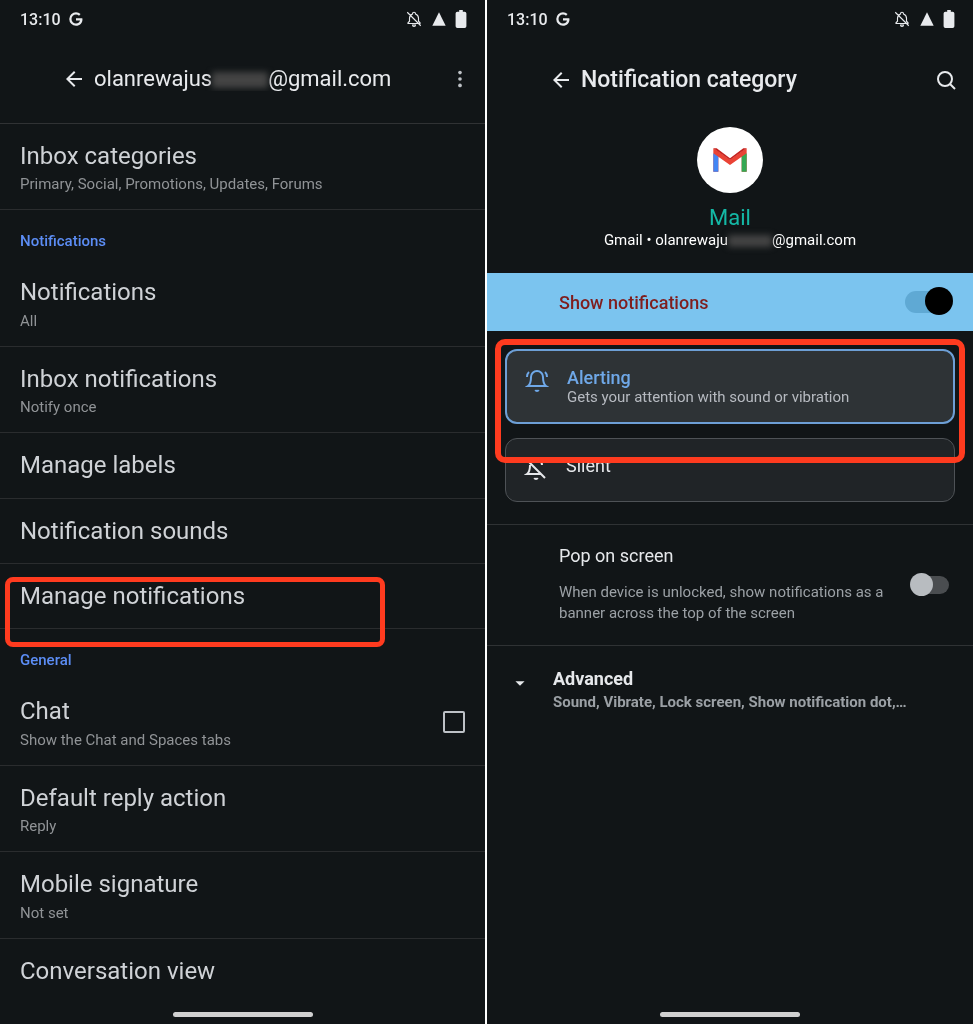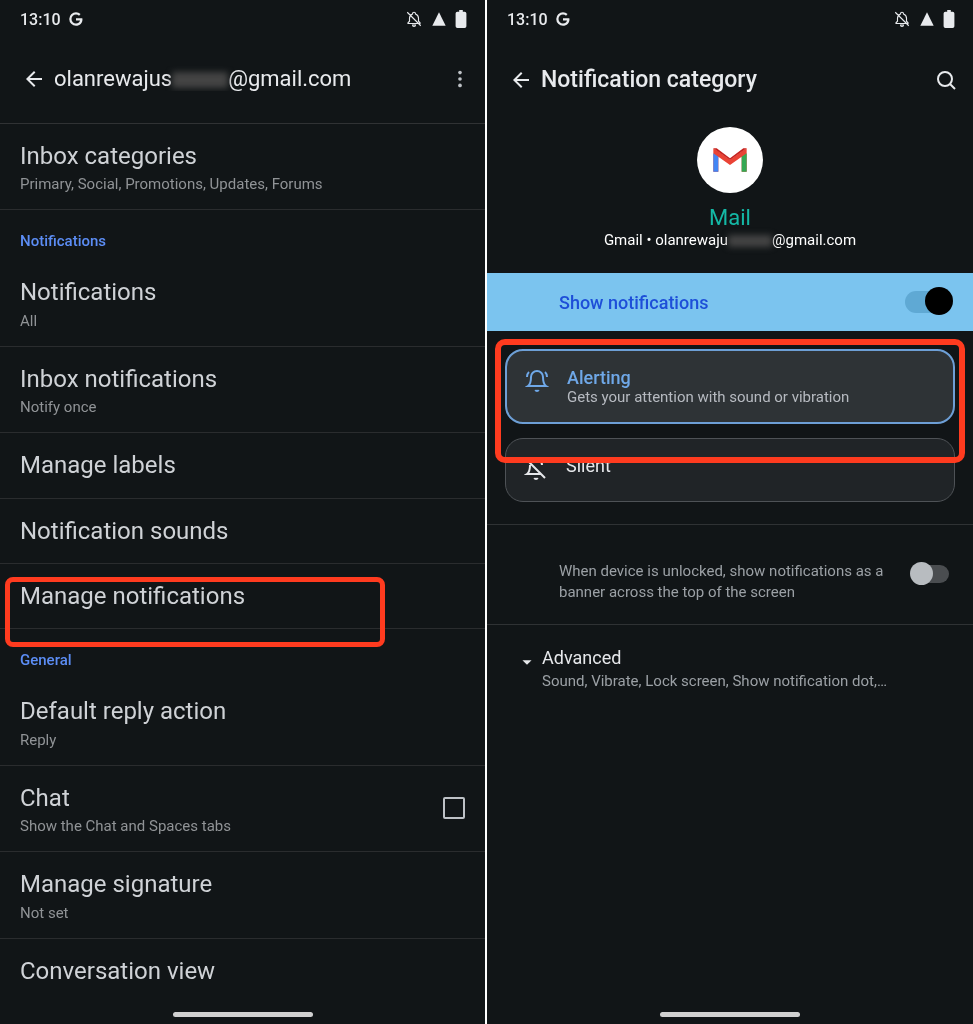--- a/index.html
+++ b/index.html
@@ -33,20 +33,21 @@
   }
   .statusbar .sb-left { display:flex; align-items:center; gap:6px;}
   .statusbar .sb-right { display:flex; align-items:center; gap:8px;}
   .sb-icon svg { display:block; }
 
   
   .topbar {
     display:flex;
     align-items:center;
     padding: 28px 7px 24px 14px;
+    margin-left: 40px;
   }
   .topbar .back { width:40px; display:flex; justify-content:center;}
   .topbar .title { flex:1; font-size: 22px; color:#e8eaed; font-weight:400; white-space:nowrap; overflow:hidden; text-overflow:ellipsis;}
   .blurbox { display:inline-block; background:#444; filter:blur(3px); height:16px; width:56px; vertical-align:middle; border-radius:2px;}
   .topbar .more { width:36px; display:flex; justify-content:center;}
   .topbar-right .title { font-weight:500; font-size:23px;}
   .topbar .search { width:40px; display:flex; justify-content:center;}
 
   
   .divider-top { height:1px; background:#303234; margin-top:8px;}
@@ -82,21 +83,21 @@
   .app-icon-circle{
     width:66px; height:66px; background:#fff; border-radius:50%;
     margin:0 auto 12px auto; display:flex; align-items:center; justify-content:center;
   }
   .app-name{ font-size:22px; color:#14b8a6; margin-bottom:1px;}
   .app-sub{ font-size:15px; color:#ffffff;}
   .app-sub .blurbox{ height:12px; width:44px;}
 
   .show-notif-bar {
     background:#7bc4ef;
-    color:#1d4ed8;
+    color:#7f1d1d;
     display:flex;
     align-items:center;
     justify-content:space-between;
     padding:18px 24px 18px 72px;
     font-size:18px;
     font-weight:500;
     position:relative;
   }
   .toggle {
     width:44px; height:22px; background:#5fa9d4; border-radius:11px; position:relative;
@@ -111,42 +112,42 @@
     position:absolute; left:-1px; top:-3px; width:23px; height:23px; background:#b8bcc0; border-radius:50%;
   }
 
   .options-area{ padding:18px 18px 8px 18px; position:relative;}
   .redbox-right {
     position:absolute; left:8px; right:8px; top:8px; height:124px;
     border:6px solid #ff3b1f; border-radius:10px;
     pointer-events:none; z-index:50;
   }
   .option-card{
-    border:1px solid #4e5256; border-radius:18px;
+    border:1px solid #4e5256; border-radius:12px;
     padding:16px 18px; margin-bottom:14px;
     display:flex; align-items:flex-start; gap:16px;
     background:#202427;
   }
   .option-card.selected{
     border:2px solid #6d9fd6;
     background:#2e3336;
   }
   .option-card .icon{ width:26px; padding-top:2px;}
   .option-card .opt-title{ font-size:18px; color:#e6e8eb;}
   .option-card.selected .opt-title{ color:#6fa8e8; font-weight:500;}
   .option-card .opt-sub{ font-size:15px; color:#b6bac0; }
   .pop-row{
     display:flex; padding:20px 24px 20px 72px; align-items:center; gap:18px;
     border-bottom:1px solid #2a2c2e00;
   }
   .pop-row .textcol{flex:1;}
   .pop-row .primary{ font-size:18px; color:#e6e8eb;}
   .pop-row .secondary{font-size:15px;color:#9ba0a5; margin-top:16px; line-height:1.4;}
 
-  .advanced-row{ display:flex; align-items:flex-start; padding:22px 24px 22px 25px; }
+  .advanced-row{ display:flex; align-items:flex-start; padding:22px 24px 22px 18px; gap:18px;font-weight:bold;}
   .advanced-row .chev{width:30px; text-align:center; padding-top:4px;}
   .advanced-row .primary{font-size:18px; color:#e6e8eb;}
   .advanced-row .secondary{font-size:15px; color:#9ba0a5; margin-top:4px; white-space:nowrap; overflow:hidden; text-overflow:ellipsis; max-width:390px;}
 
   .row.no-border{border-bottom:none;}
   .section-divider2 { height:1px; background:#2f3234;}
 </style>
 </head>
 <body>
 
@@ -220,33 +221,33 @@
   </div>
   <div class="row">
     <div class="primary">Notification sounds</div>
   </div>
   <div class="row">
     <div class="primary">Manage notifications</div>
   </div>
 
   <div class="section-label blue">General</div>
 
-  <div class="row">
-    <div class="primary">Default reply action</div>
-    <div class="secondary">Reply</div>
-  </div>
   <div class="row with-checkbox">
     <div class="textcol">
       <div class="primary">Chat</div>
       <div class="secondary">Show the Chat and Spaces tabs</div>
     </div>
     <div class="checkbox-box"></div>
   </div>
   <div class="row">
-    <div class="primary">Manage signature</div>
+    <div class="primary">Default reply action</div>
+    <div class="secondary">Reply</div>
+  </div>
+  <div class="row">
+    <div class="primary">Mobile signature</div>
     <div class="secondary">Not set</div>
   </div>
   <div class="row no-border">
     <div class="primary">Conversation view</div>
   </div>
 
   <div class="redbox-left"></div>
   <div class="navline"></div>
 </div>
 
@@ -341,20 +342,21 @@
       </div>
       <div>
         <div class="opt-title">Silent</div>
       </div>
     </div>
   </div>
 
   <div class="section-divider2"></div>
   <div class="pop-row">
     <div class="textcol">
+      <div class="primary">Pop on screen</div>
       <div class="secondary">When device is unlocked, show notifications as a banner across the top of the screen</div>
     </div>
     <div class="toggle-dark">
         <div class="knob"></div>
       </div>
   </div>
   <div class="section-divider2"></div>
 
   <div class="advanced-row">
     <div class="chev">

